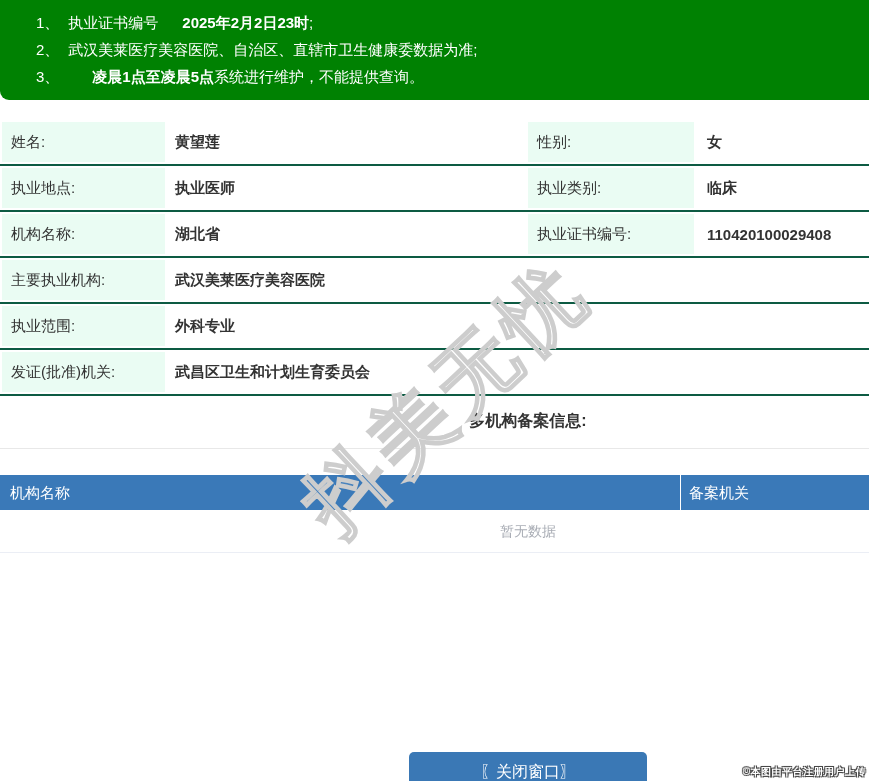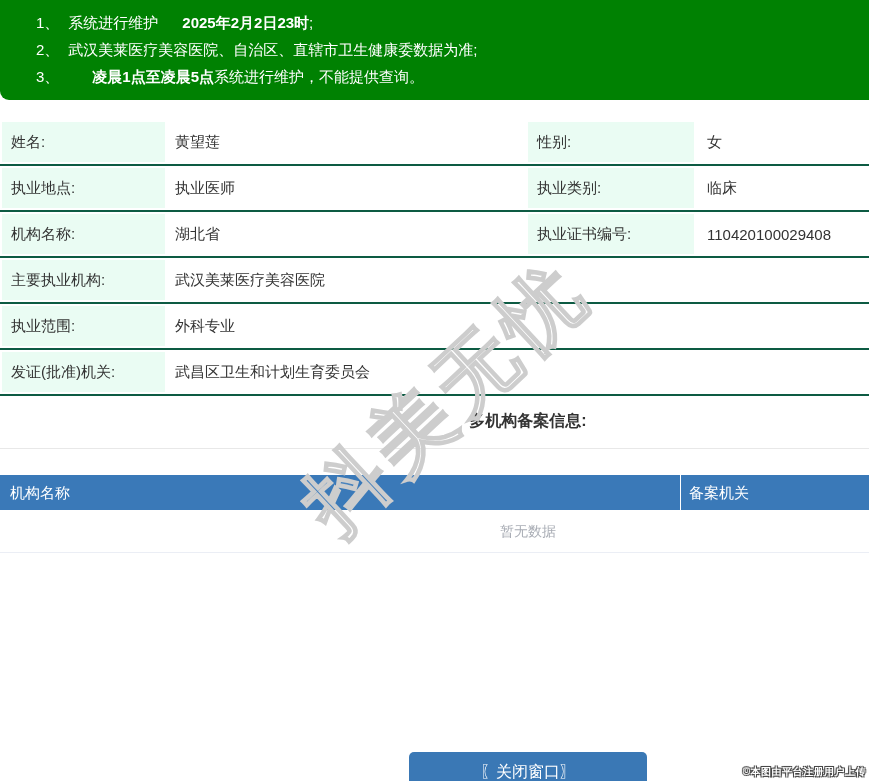--- a/index.html
+++ b/index.html
@@ -46,20 +46,21 @@
     align-items: center;
     padding-left: 9px;
     text-align: center;
   }
   .cell-label.c3 { width: 166px; margin-left: 0; }
   .cell-value {
     width: 363px;
     display: flex;
     align-items: center;
     padding-left: 10px;
+    font-weight: bold;
   }
   .cell-value.c4 { flex: 1; width: auto; padding-left: 13px; }
   .cell-value.wide { flex: 1; width: auto; }
 
   
   .section-title {
     height: 53px;
     line-height: 50px;
     text-align: center;
     font-weight: bold;
@@ -143,21 +144,21 @@
 </style>
 </head>
 <body>
 
 <div id="viewport">
   <div class="page">
 
     <div class="banner">
       <div class="line">
         <span class="num">1、</span>
-        <span>系统进行维护</span>
+        <span>执业证书编号</span>
         <b>2025年2月2日23时</b>
         <span>;</span>
       </div>
       <div class="line">
         <span class="num">2、</span>
         <span>武汉美莱医疗美容医院、自治区、直辖市卫生健康委数据为准;</span>
         <b></b>
         <span></span>
       </div>
       <div class="line">

